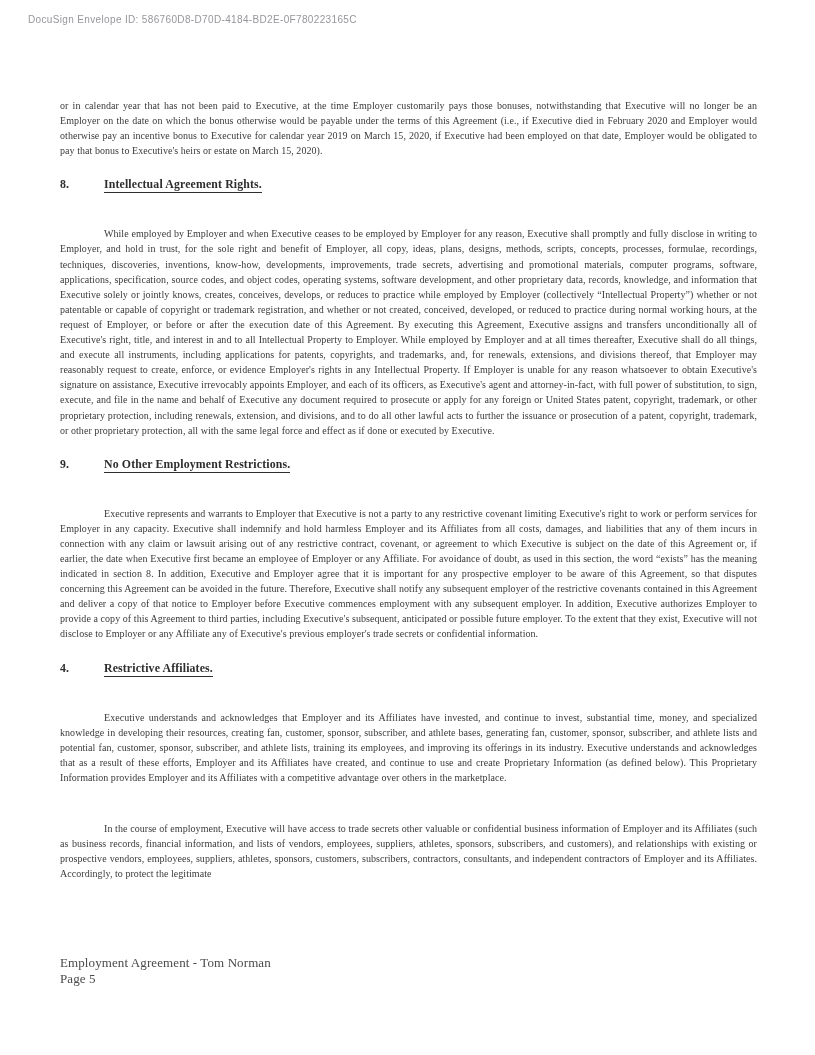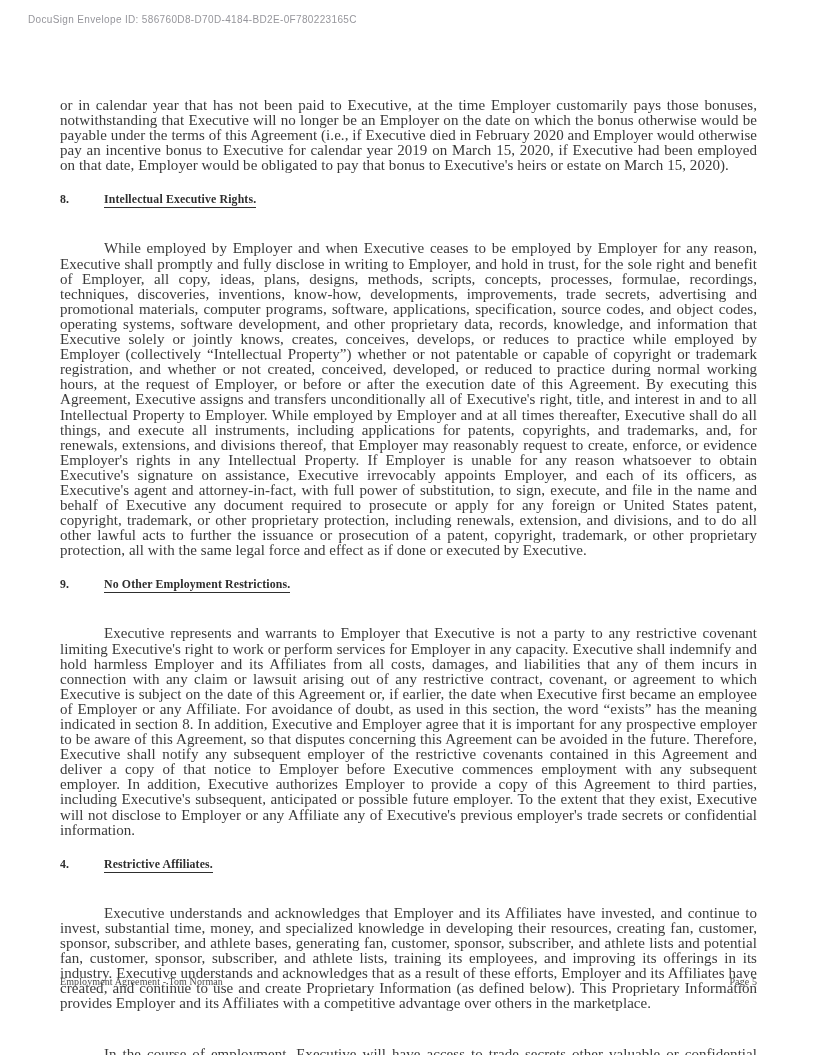--- a/index.html
+++ b/index.html
@@ -32,21 +32,21 @@
     opacity: 0.92;
   }
   .content {
     position: absolute;
     left: 60px;
     right: 58px;
     top: 98px;
   }
   p {
     margin: 0;
-    font-size: 15px;
+    font-size: 10px;
     line-height: 15.1px;
     text-align: justify;
     color: #3a3a3a;
     letter-spacing: 0.05px;
   }
   p.body-para {
     text-indent: 44px;
     margin-top: 20px;
   }
   .spacer-sm { height: 13px; }
@@ -71,43 +71,44 @@
     display: inline-block;
   }
   .footer {
     position: absolute;
     left: 60px;
     right: 58px;
     bottom: 68px;
     display: flex;
     justify-content: space-between;
     align-items: baseline;
-    font-size: 10px;
+    font-size: 13px;
     color: #4a4a4a;
     letter-spacing: 0.1px;
+    flex-direction: column;
   }
   .footer-left { }
   .footer-right { }
 </style>
 </head>
 <body>
 
 <div class="page">
 
   <div class="envelope-id">DocuSign Envelope ID: 586760D8-D70D-4184-BD2E-0F780223165C</div>
 
   <div class="content">
 
     <p class="cont-para">or in calendar year that has not been paid to Executive, at the time Employer customarily pays those bonuses, notwithstanding that Executive will no longer be an Employer on the date on which the bonus otherwise would be payable under the terms of this Agreement (i.e., if Executive died in February 2020 and Employer would otherwise pay an incentive bonus to Executive for calendar year 2019 on March 15, 2020, if Executive had been employed on that date, Employer would be obligated to pay that bonus to Executive's heirs or estate on March 15, 2020).</p>
 
     <div class="spacer-lg"></div>
 
     <div class="heading-row">
       <span class="heading-num">8.</span>
-      <span class="heading-title">Intellectual Executive Rights.</span>
+      <span class="heading-title">Intellectual Agreement Rights.</span>
     </div>
 
     <div class="spacer-sm"></div>
 
     <p class="body-para">While employed by Employer and when Executive ceases to be employed by Employer for any reason, Executive shall promptly and fully disclose in writing to Employer, and hold in trust, for the sole right and benefit of Employer, all copy, ideas, plans, designs, methods, scripts, concepts, processes, formulae, recordings, techniques, discoveries, inventions, know-how, developments, improvements, trade secrets, advertising and promotional materials, computer programs, software, applications, specification, source codes, and object codes, operating systems, software development, and other proprietary data, records, knowledge, and information that Executive solely or jointly knows, creates, conceives, develops, or reduces to practice while employed by Employer (collectively “Intellectual Property”) whether or not patentable or capable of copyright or trademark registration, and whether or not created, conceived, developed, or reduced to practice during normal working hours, at the request of Employer, or before or after the execution date of this Agreement. By executing this Agreement, Executive assigns and transfers unconditionally all of Executive's right, title, and interest in and to all Intellectual Property to Employer. While employed by Employer and at all times thereafter, Executive shall do all things, and execute all instruments, including applications for patents, copyrights, and trademarks, and, for renewals, extensions, and divisions thereof, that Employer may reasonably request to create, enforce, or evidence Employer's rights in any Intellectual Property. If Employer is unable for any reason whatsoever to obtain Executive's signature on assistance, Executive irrevocably appoints Employer, and each of its officers, as Executive's agent and attorney-in-fact, with full power of substitution, to sign, execute, and file in the name and behalf of Executive any document required to prosecute or apply for any foreign or United States patent, copyright, trademark, or other proprietary protection, including renewals, extension, and divisions, and to do all other lawful acts to further the issuance or prosecution of a patent, copyright, trademark, or other proprietary protection, all with the same legal force and effect as if done or executed by Executive.</p>
 
     <div class="spacer-lg"></div>
 
     <div class="heading-row">
       <span class="heading-num">9.</span>

